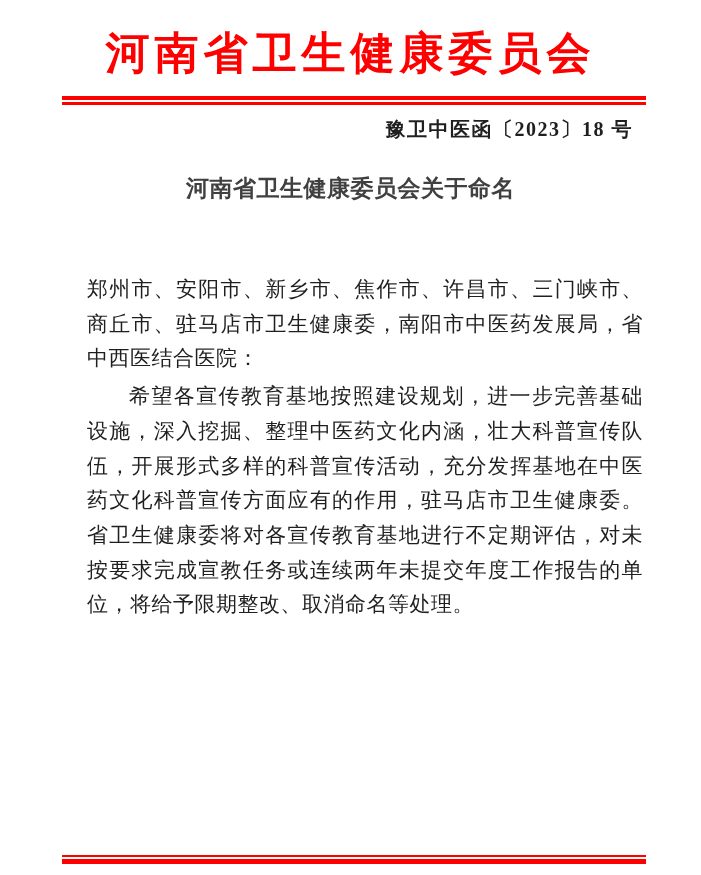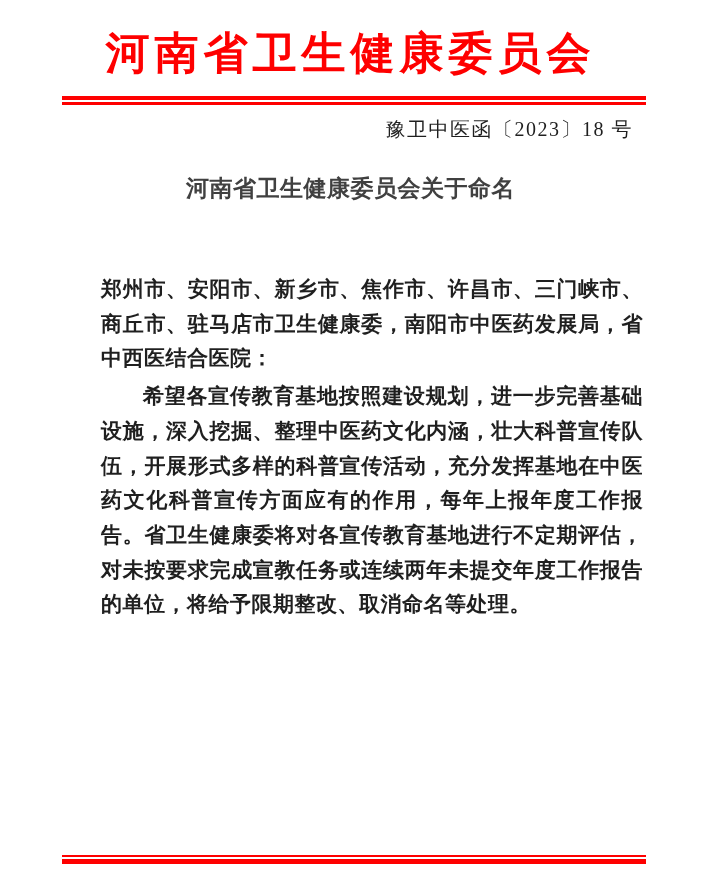--- a/index.html
+++ b/index.html
@@ -48,20 +48,21 @@
   
   .refno {
     position: absolute;
     top: 115px;
     right: 68px;
     font-size: 20px;
     letter-spacing: 1.5px;
     color: #1f1f1f;
     line-height: 28px;
     white-space: nowrap;
+    font-weight: bold;
   }
 
   
   .title {
     position: absolute;
     top: 170px;
     left: 0;
     width: 100%;
     text-align: center;
     font-weight: bold;
@@ -78,23 +79,22 @@
     left: 83px;
     width: 560px;
     color: #1f1f1f;
     font-size: 21px;
     line-height: 34.7px;
     text-align: justify;
     text-justify: inter-character;
     letter-spacing: 0.5px;
   }
   .body-text p {
-    margin: 0 0 3px 18px;
+    margin: 0 0 3px 4px;
     text-indent: 2em;
-    font-weight: bold;
   }
   .body-text p.no-indent {
     text-indent: 0;
   }
 </style>
 </head>
 <body>
 
 <div class="page">
 
@@ -106,21 +106,21 @@
   </div>
 
   <div class="refno">豫卫中医函〔2023〕18 号</div>
 
   <div class="title">
     <div>河南省卫生健康委员会关于命名</div>
   </div>
 
   <div class="body-text">
     <p class="no-indent">郑州市、安阳市、新乡市、焦作市、许昌市、三门峡市、商丘市、驻马店市卫生健康委，南阳市中医药发展局，省中西医结合医院：</p>
-    <p>希望各宣传教育基地按照建设规划，进一步完善基础设施，深入挖掘、整理中医药文化内涵，壮大科普宣传队伍，开展形式多样的科普宣传活动，充分发挥基地在中医药文化科普宣传方面应有的作用，每年上报年度工作报告。省卫生健康委将对各宣传教育基地进行不定期评估，对未按要求完成宣教任务或连续两年未提交年度工作报告的单位，将给予限期整改、取消命名等处理。</p>
+    <p>希望各宣传教育基地按照建设规划，进一步完善基础设施，深入挖掘、整理中医药文化内涵，壮大科普宣传队伍，开展形式多样的科普宣传活动，充分发挥基地在中医药文化科普宣传方面应有的作用，驻马店市卫生健康委。省卫生健康委将对各宣传教育基地进行不定期评估，对未按要求完成宣教任务或连续两年未提交年度工作报告的单位，将给予限期整改、取消命名等处理。</p>
   </div>
 
   <div class="rule rule-bottom">
     <div class="bar bar-thin"></div>
     <div class="bar bar-thick"></div>
   </div>
 
 </div>
 
 </body></html>

